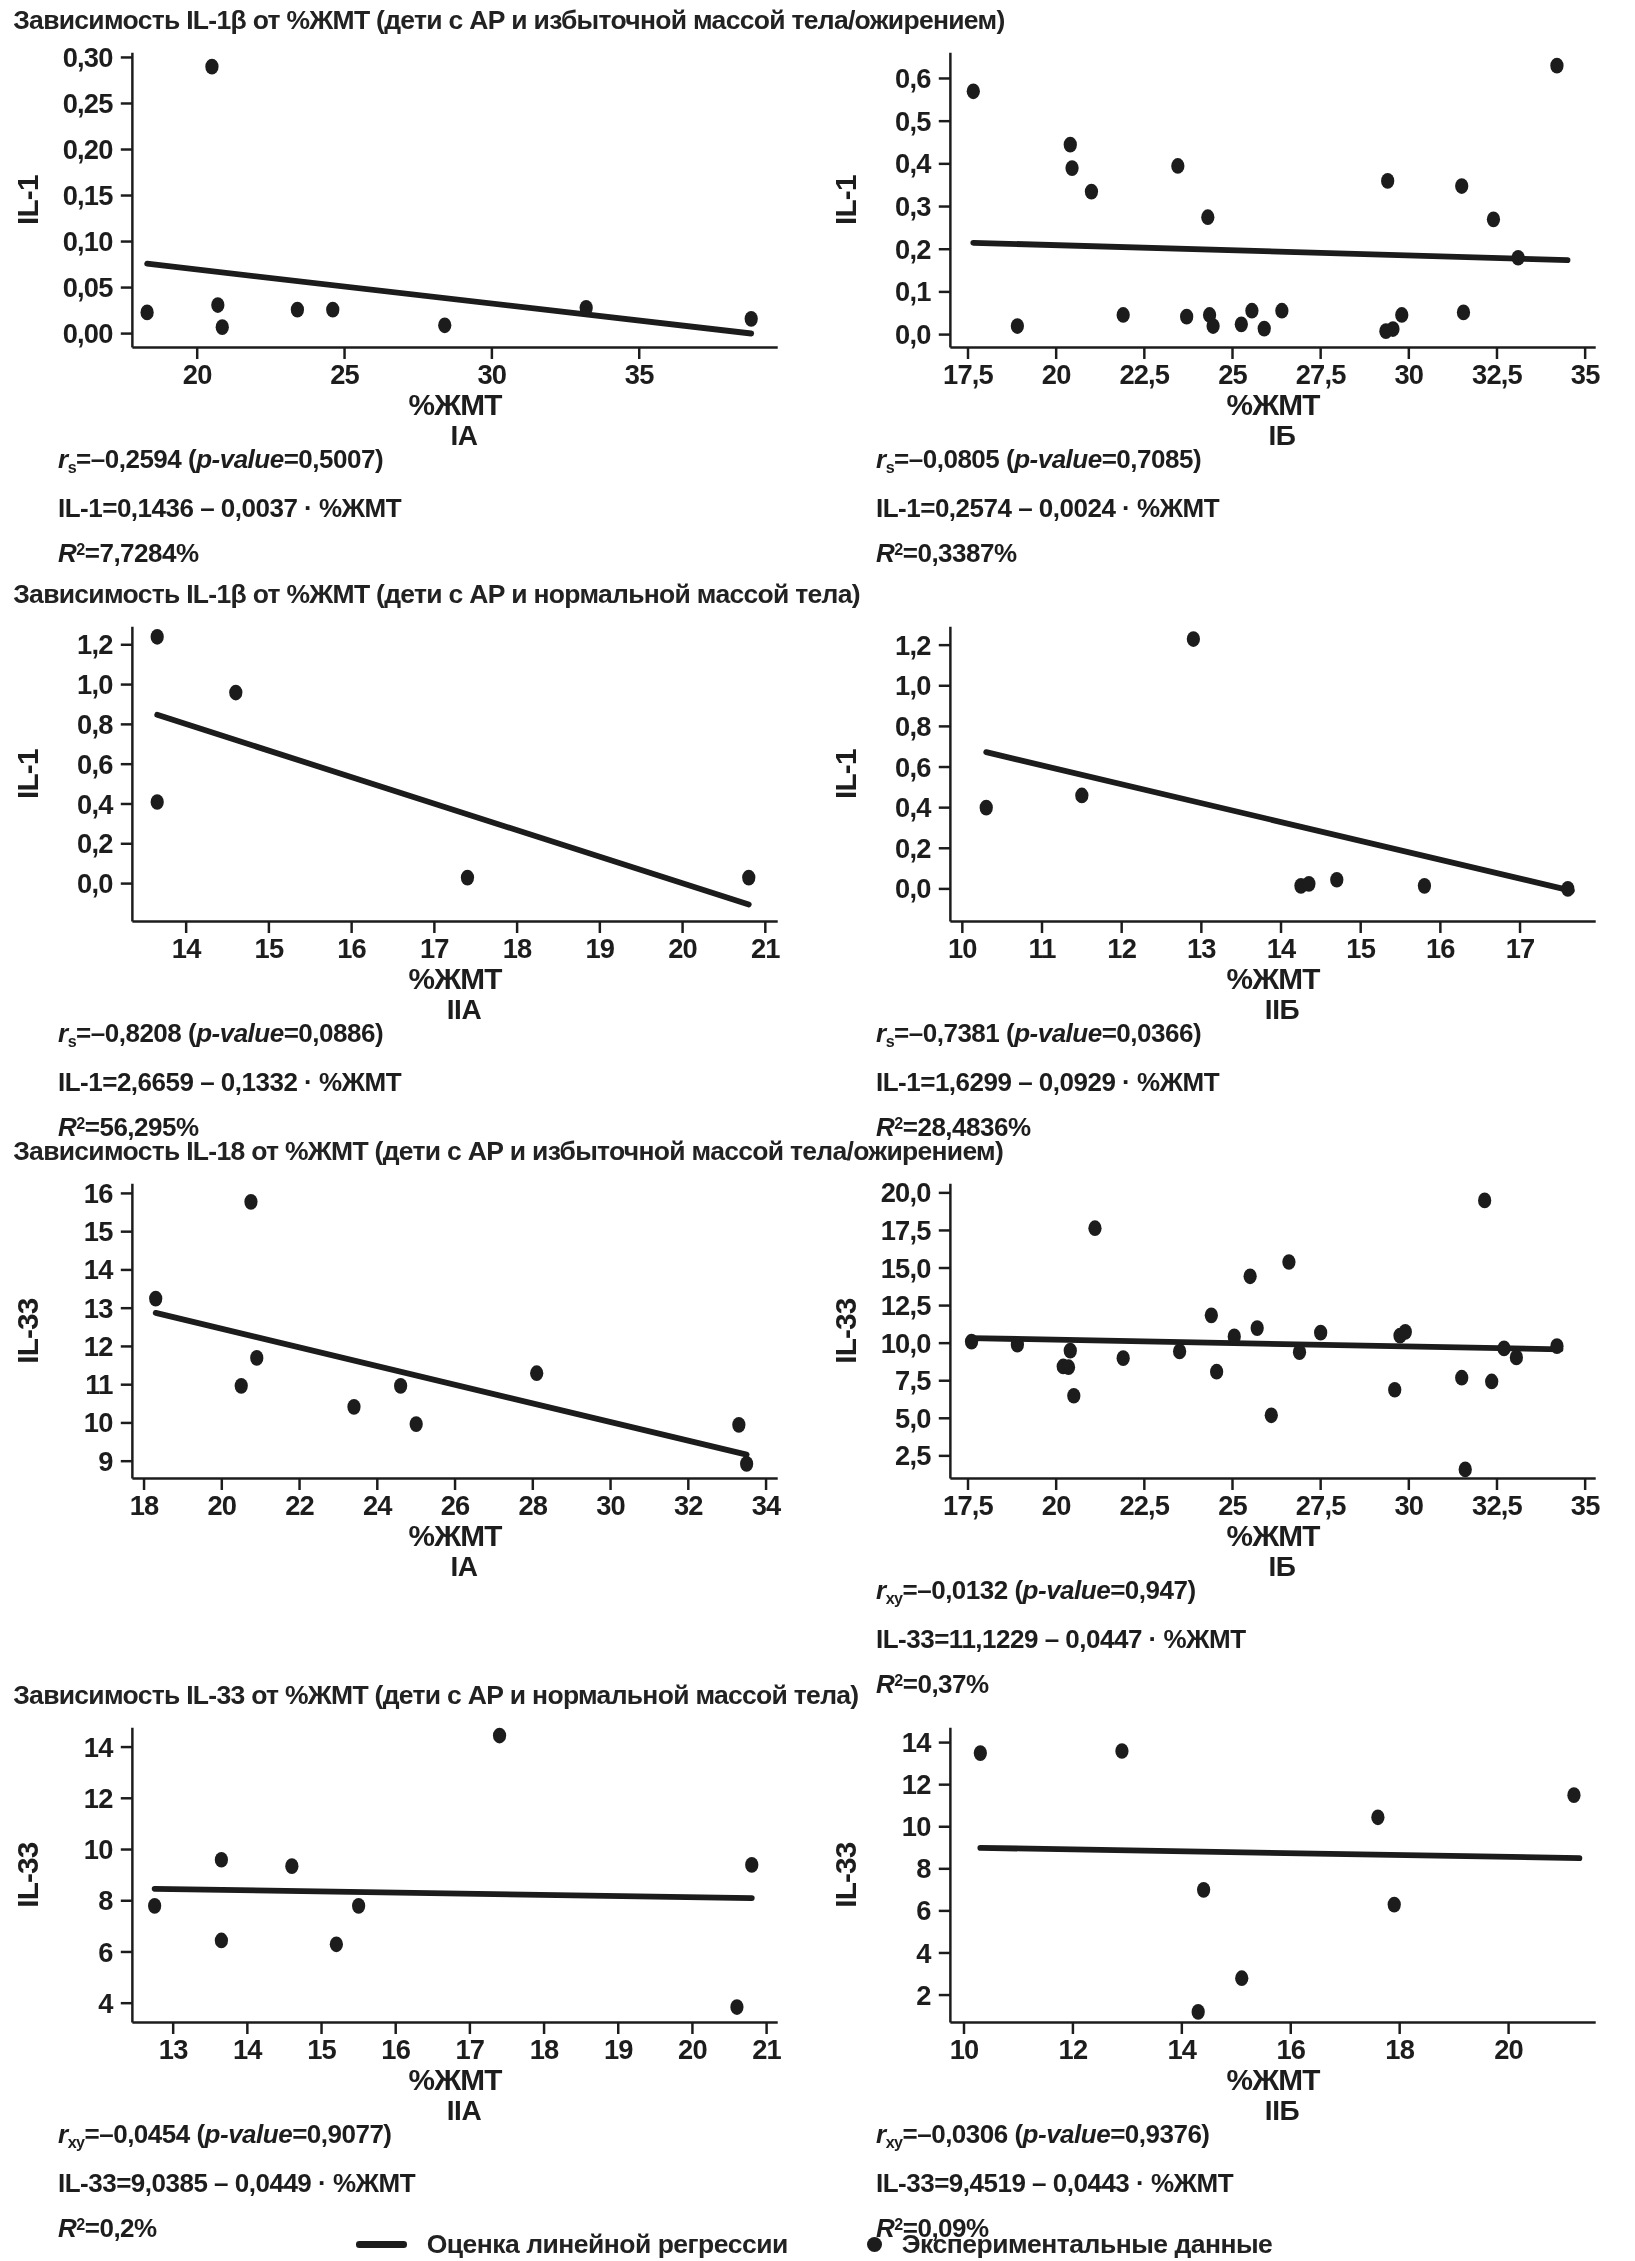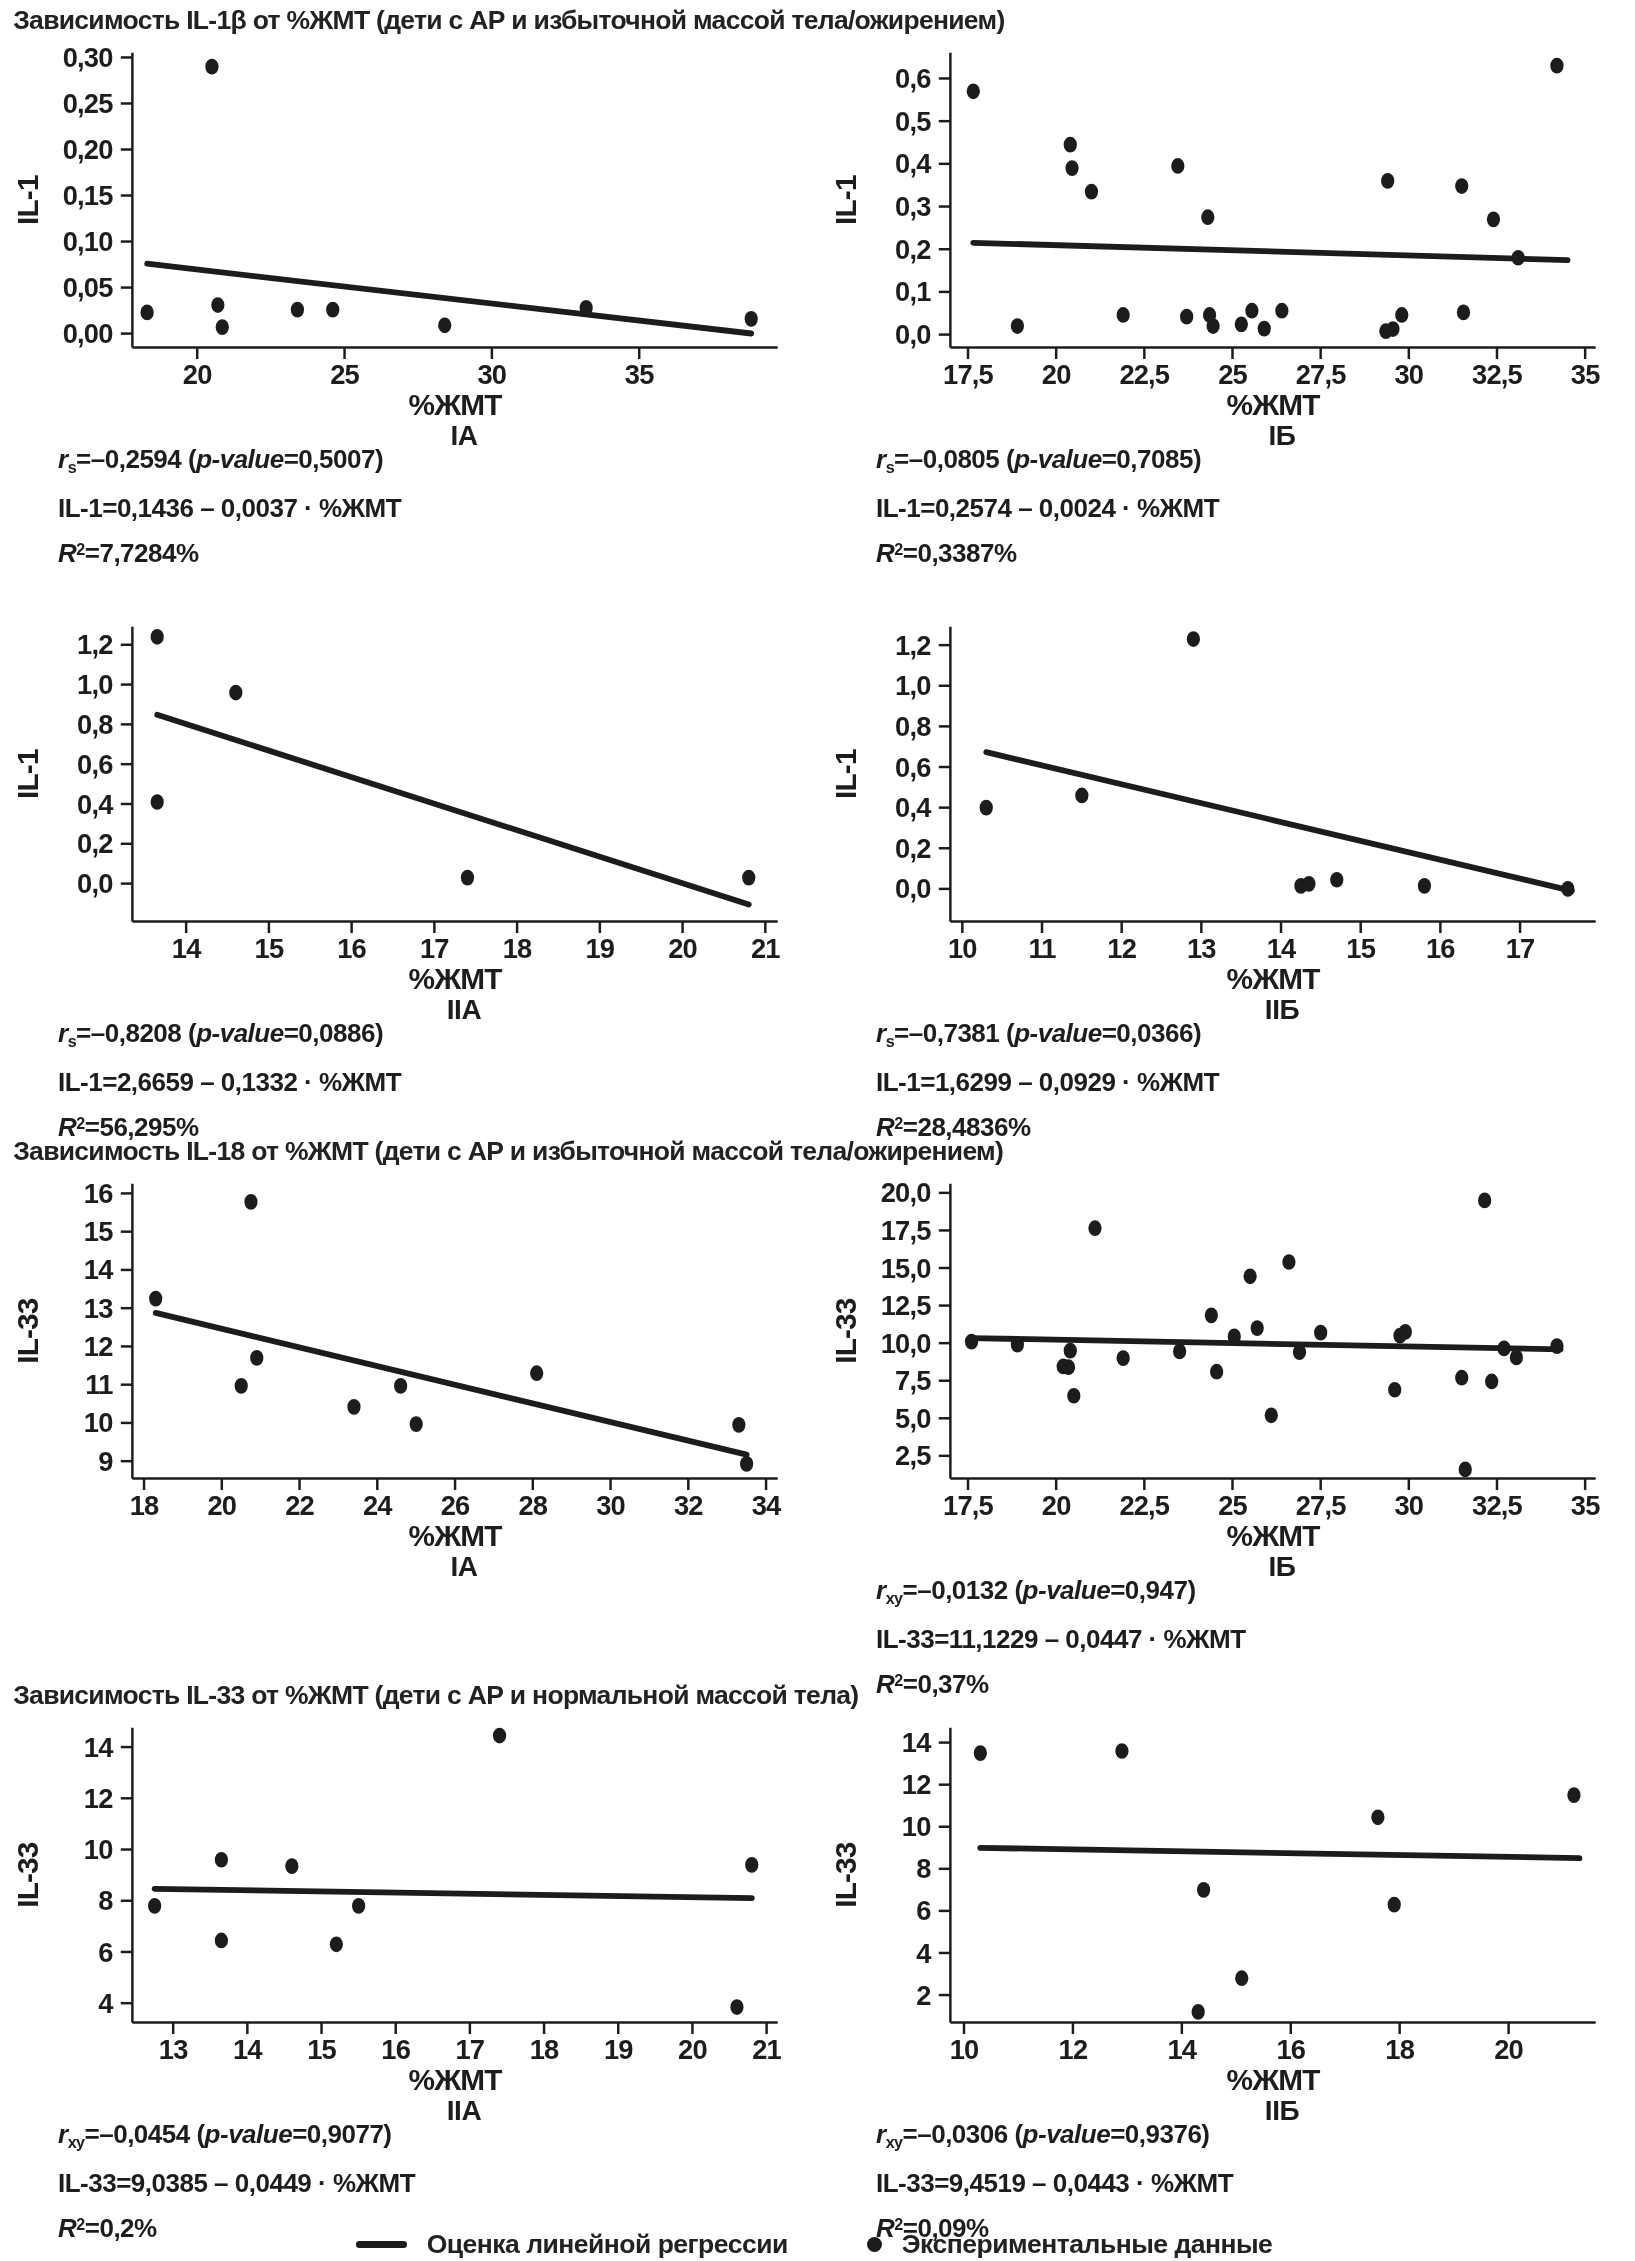--- a/index.html
+++ b/index.html
@@ -157,20 +157,21 @@
         <div class="stats">
           <div><i>r</i><sub>s</sub>=–0,0805 (<i>p-value</i>=0,7085)</div>
           <div>IL-1=0,2574 – 0,0024 · %ЖМТ</div>
           <div><i>R</i><sup>2</sup>=0,3387%</div>
         </div>
         <div class="panel-label">IБ</div>
       </div>
   </section>
 
   <section class="row" style="top:579px">
+    <div class="row-title">Зависимость IL-1β от %ЖМТ (дети с АР и нормальной массой тела)</div>
     <div class="panel" style="left:0" id="panel-2">
         <svg width="786" height="377" viewBox="0 0 950 455">
           <g stroke="#1c1c1c" stroke-width="3">
             <line x1="160" y1="14" x2="160" y2="370"></line>
             <line x1="160" y1="370" x2="940" y2="370"></line>
           </g>
           <line x1="160" y1="324.2972972972973" x2="146" y2="324.2972972972973" stroke="#1c1c1c" stroke-width="3"></line>
           <text x="136" y="324.2972972972973" text-anchor="end" dy="0.35em" font-size="33">0,0</text>
           <line x1="160" y1="276.1891891891892" x2="146" y2="276.1891891891892" stroke="#1c1c1c" stroke-width="3"></line>
           <text x="136" y="276.1891891891892" text-anchor="end" dy="0.35em" font-size="33">0,2</text>

